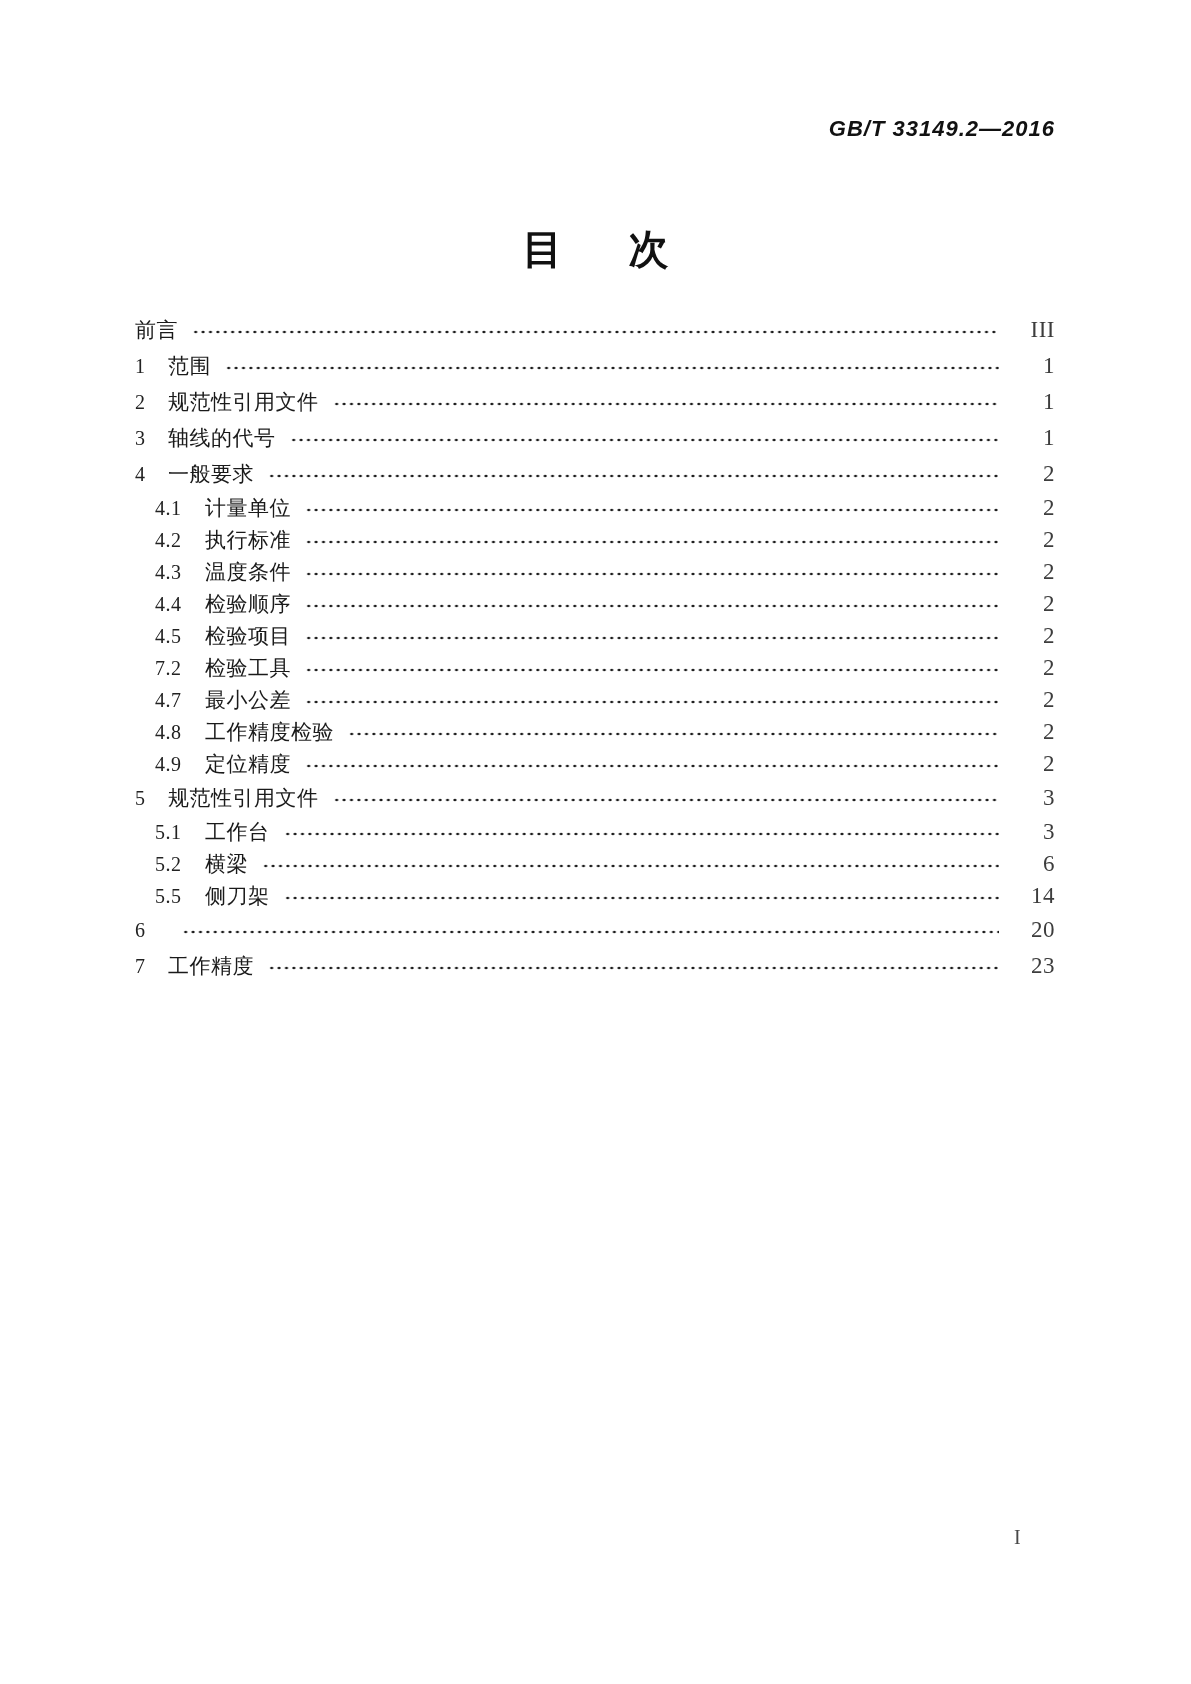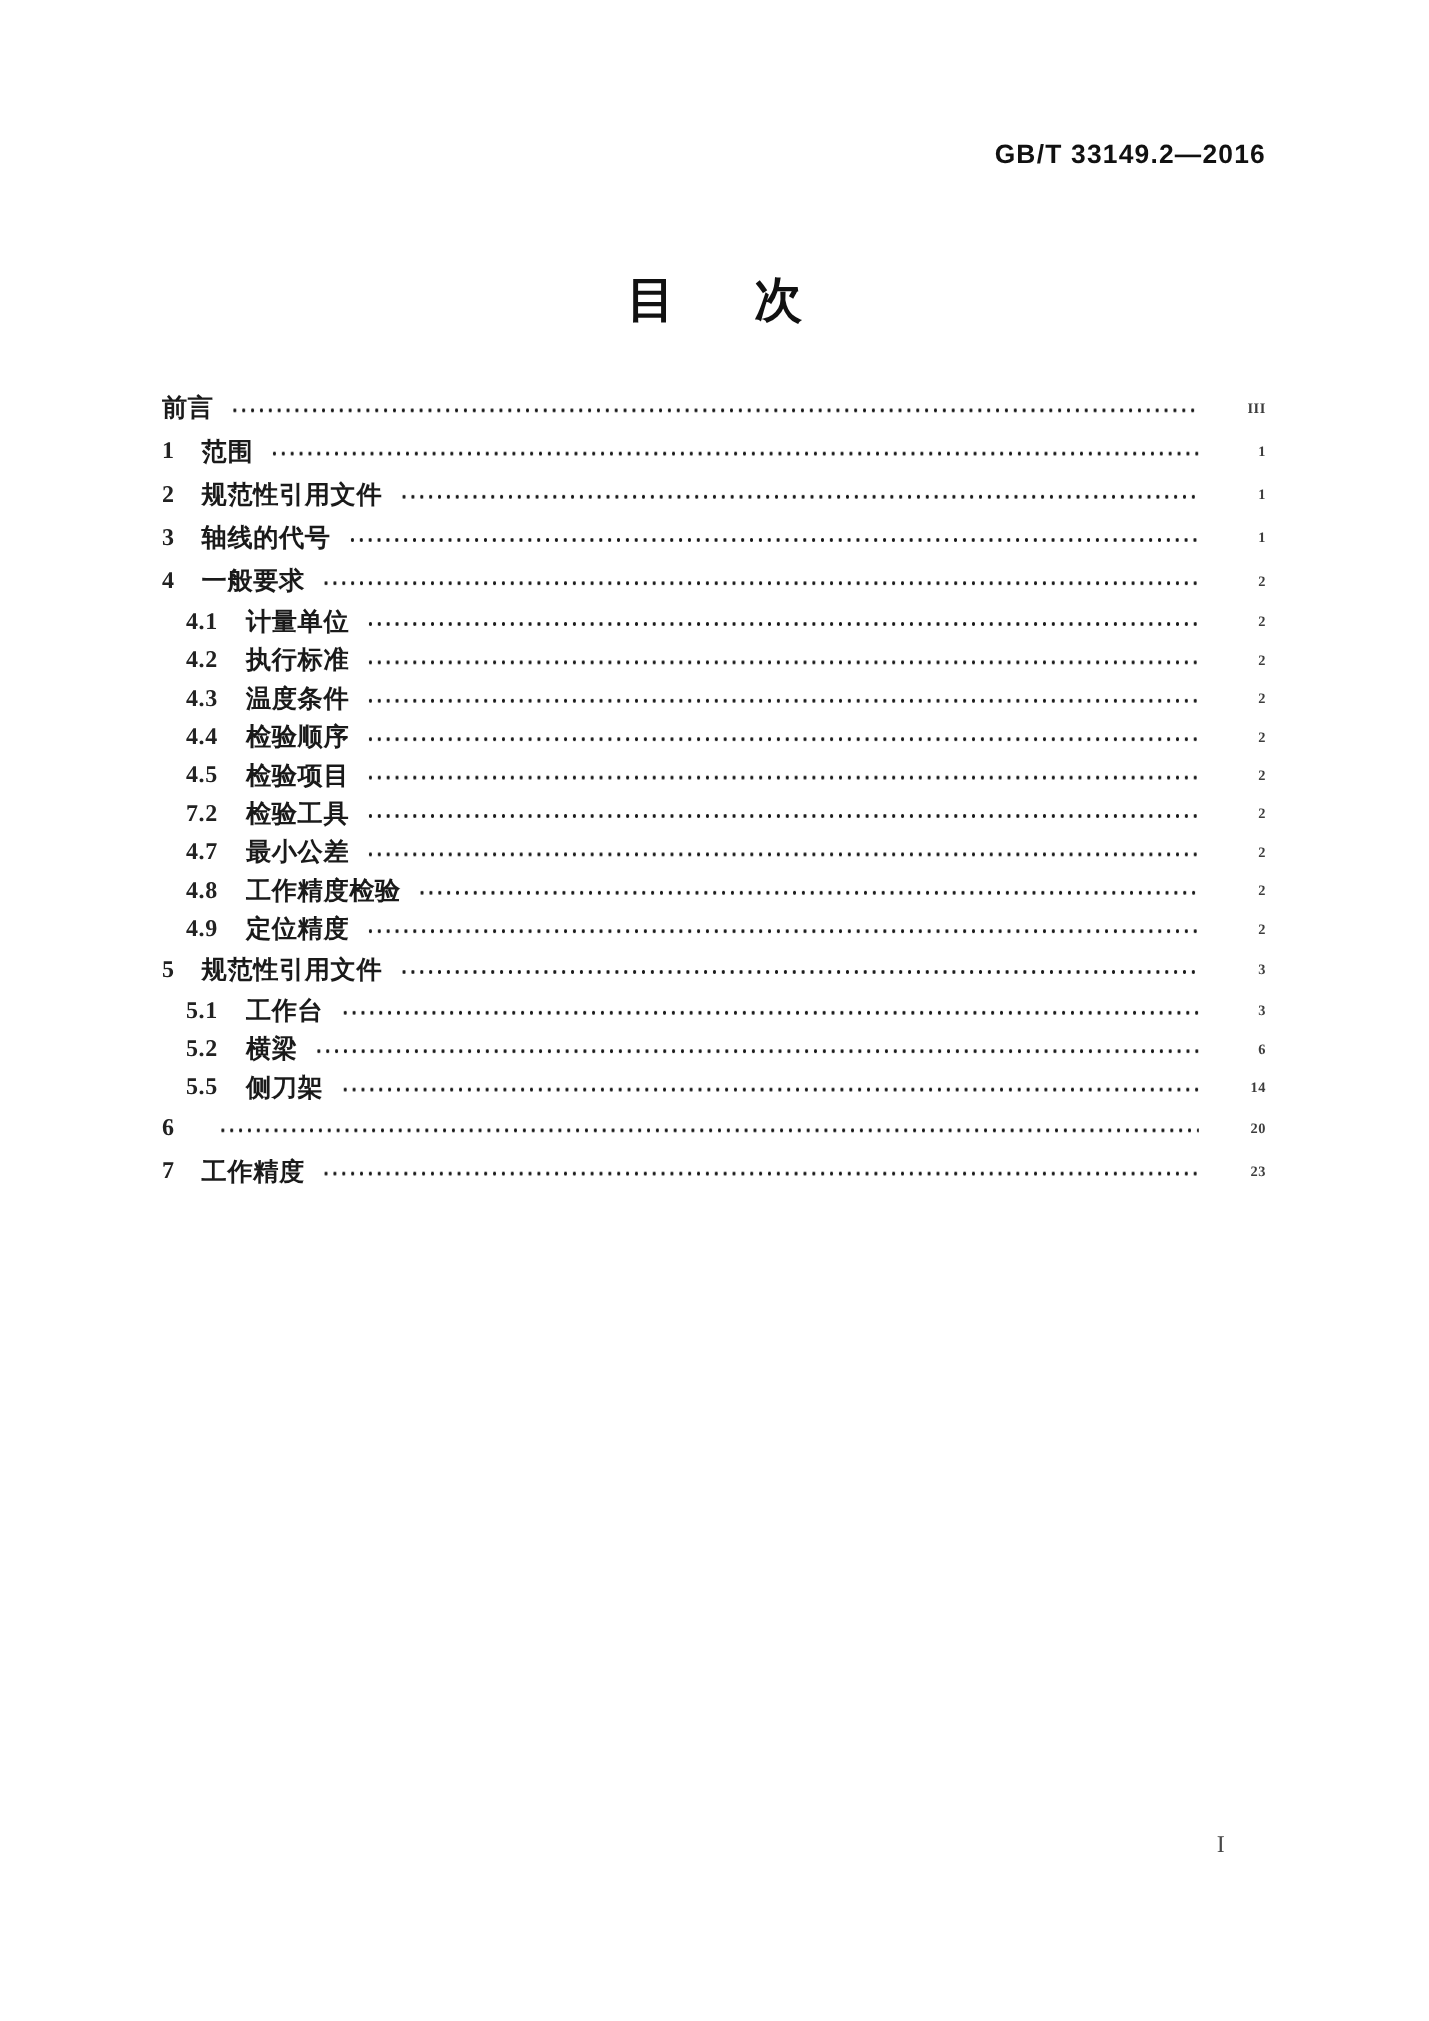--- a/index.html
+++ b/index.html
@@ -18,40 +18,40 @@
   }
   .std-number {
     position: absolute;
     top: 116px;
     right: 136px;
     font-family: "Liberation Sans", "DejaVu Sans", sans-serif;
     font-weight: bold;
     font-size: 22px;
     letter-spacing: 1px;
     color: #111;
+    font-style: italic;
   }
   .doc-title {
     position: absolute;
     top: 222px;
     left: 0;
     width: 100%;
     display: flex;
     justify-content: center;
     gap: 66px;
     font-family: "Liberation Sans", "DejaVu Sans", sans-serif;
     font-weight: bold;
     font-size: 40px;
     color: #111;
   }
   .toc {
     position: absolute;
     left: 135px;
-    top: 322px;
+    top: 312px;
     width: 920px;
-    font-weight: bold;
   }
   .toc-row {
     display: flex;
     align-items: center;
     font-size: 21px;
     letter-spacing: 0.5px;
   }
   .toc-row.lvl0, .toc-row.lvl1 { height: 36px; }
   .toc-row.lvl2 { height: 32px; padding-left: 20px; }
   .toc-num {
@@ -72,21 +72,21 @@
     margin: 4px 14px 0 14px;
     background-image: radial-gradient(circle, #1b1b1b 1.35px, rgba(0,0,0,0) 1.6px);
     background-size: 7.4px 8px;
     background-repeat: repeat-x;
     background-position: left center;
   }
   .toc-page {
     flex: none;
     width: 42px;
     text-align: right;
-    font-size: 12px;
+    font-size: 23px;
     color: #3d3d3d;
   }
   .page-footer {
     position: absolute;
     left: 1014px;
     top: 1526px;
     font-size: 20px;
     color: #484848;
   }
 </style>

